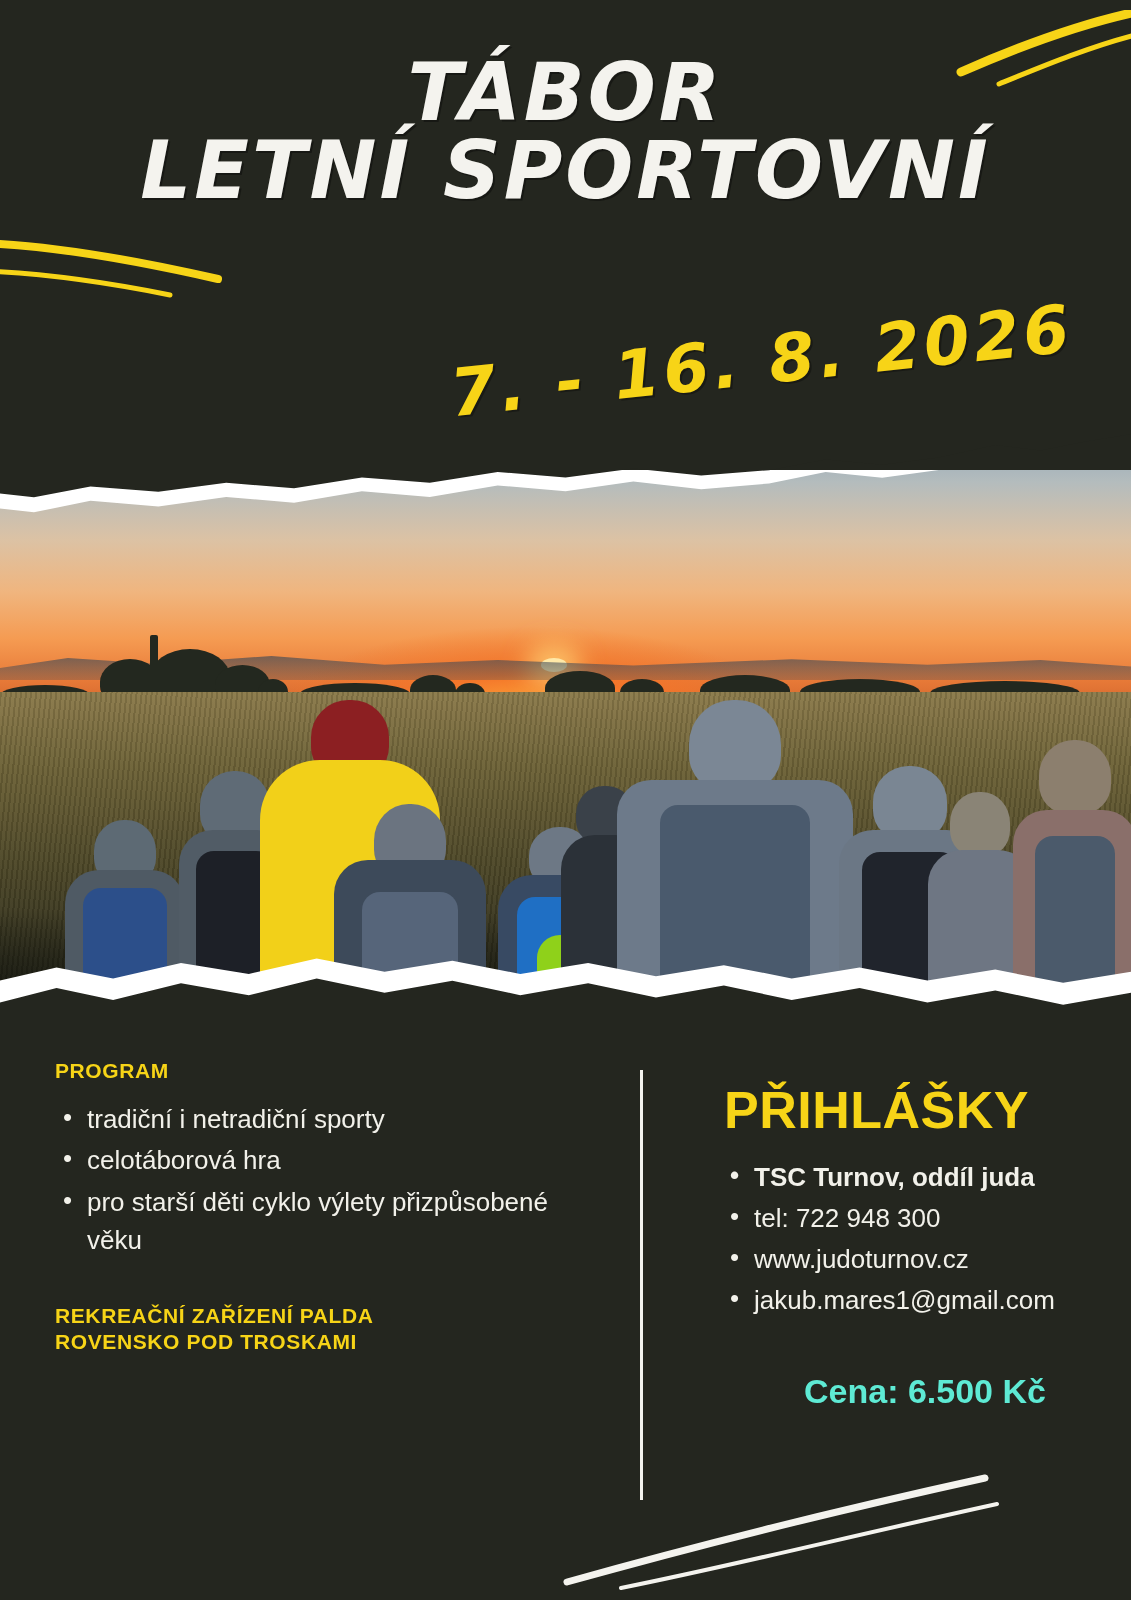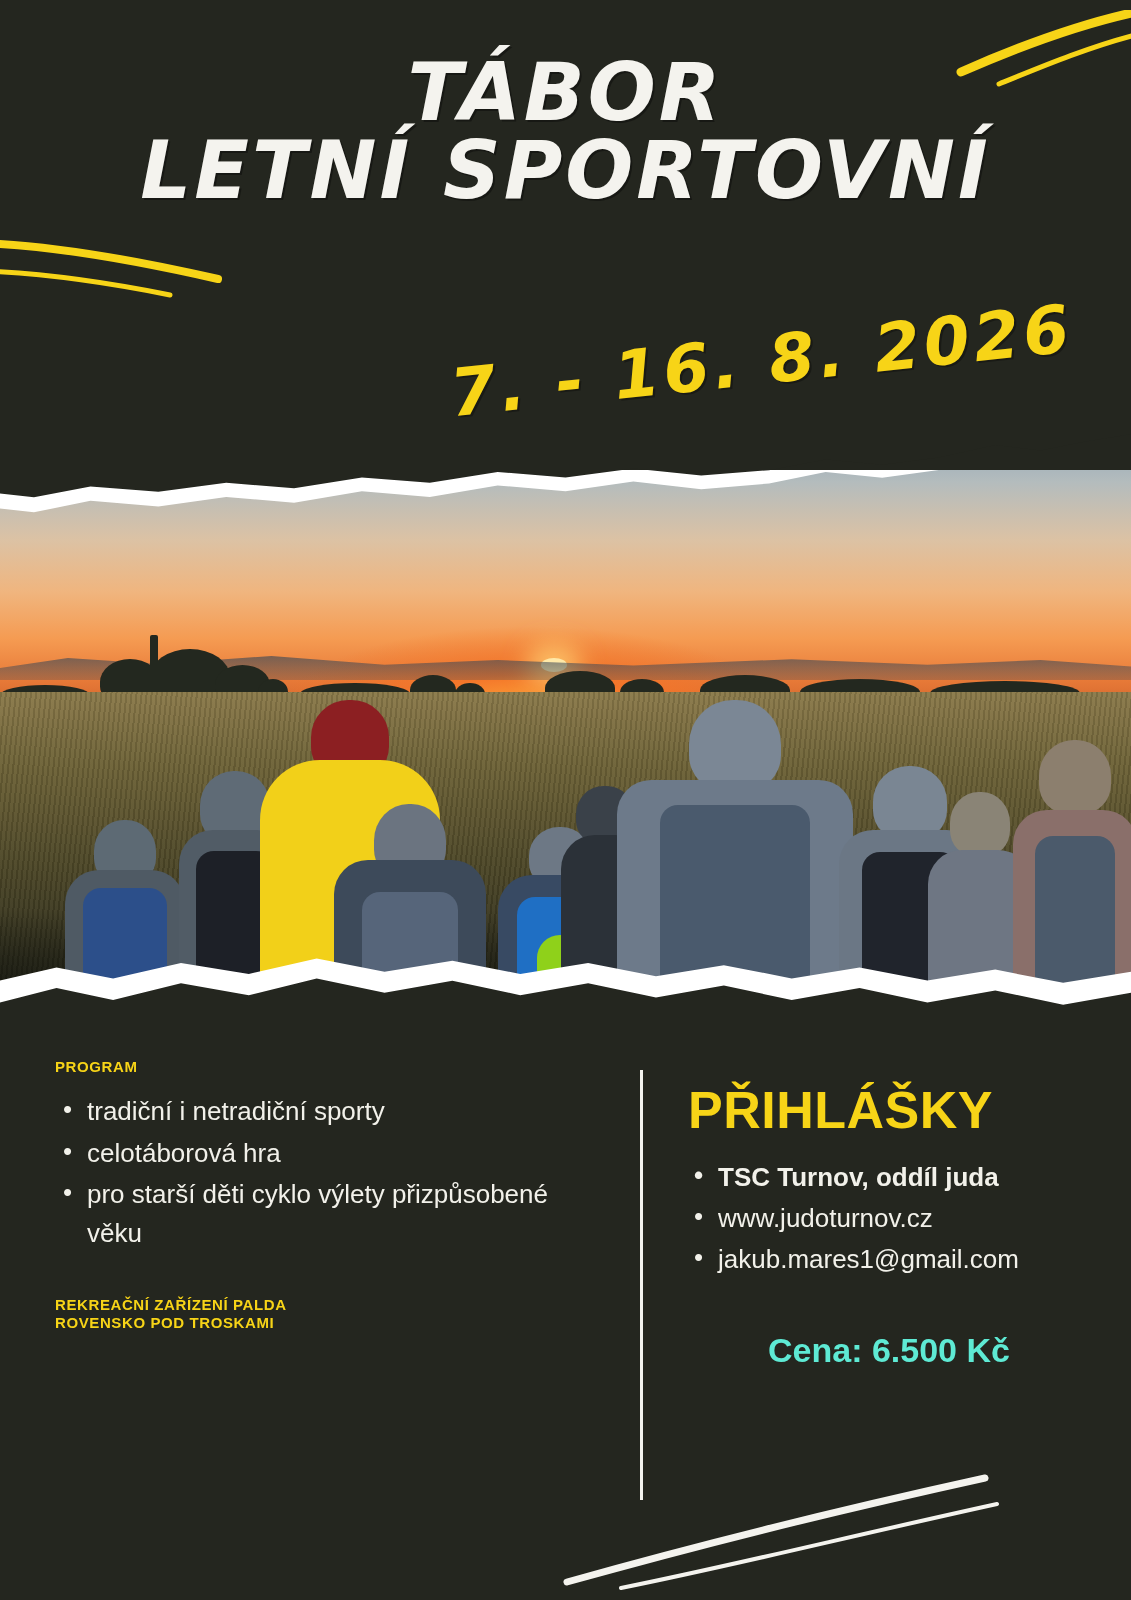--- a/index.html
+++ b/index.html
@@ -236,26 +236,27 @@
   }
   .divider {
     width: 3px;
     background: #f4f3ee;
     margin: 30px 0 100px 0;
     flex: 0 0 3px;
   }
   .col-right {
     flex: 1;
     padding: 40px 14px 0 45px;
+    margin-left: 36px;
   }
 
   .sec-head {
     color: #f7d417;
     font-weight: bold;
-    font-size: 15px;
+    font-size: 21px;
     letter-spacing: 0.6px;
     margin: 0 0 16px 0;
     line-height: 1.22;
     text-transform: uppercase;
   }
   ul.bullets {
     list-style: none;
     margin: 0 0 0 0;
     padding: 0;
   }
@@ -433,20 +434,21 @@
         </div>
       </div>
     </div>
 
     <div class="divider"></div>
 
     <div class="col-right">
       <div class="prihlasky-title">PŘIHLÁŠKY</div>
       <ul class="contact">
         <li class="strong">TSC Turnov, oddíl juda</li>
+        <li>tel: 722 948 300</li>
         <li>www.judoturnov.cz</li>
         <li>jakub.mares1@gmail.com</li>
       </ul>
       <div class="price">Cena: 6.500 Kč</div>
     </div>
 
   </div>
 </div>
 
 </body></html>

